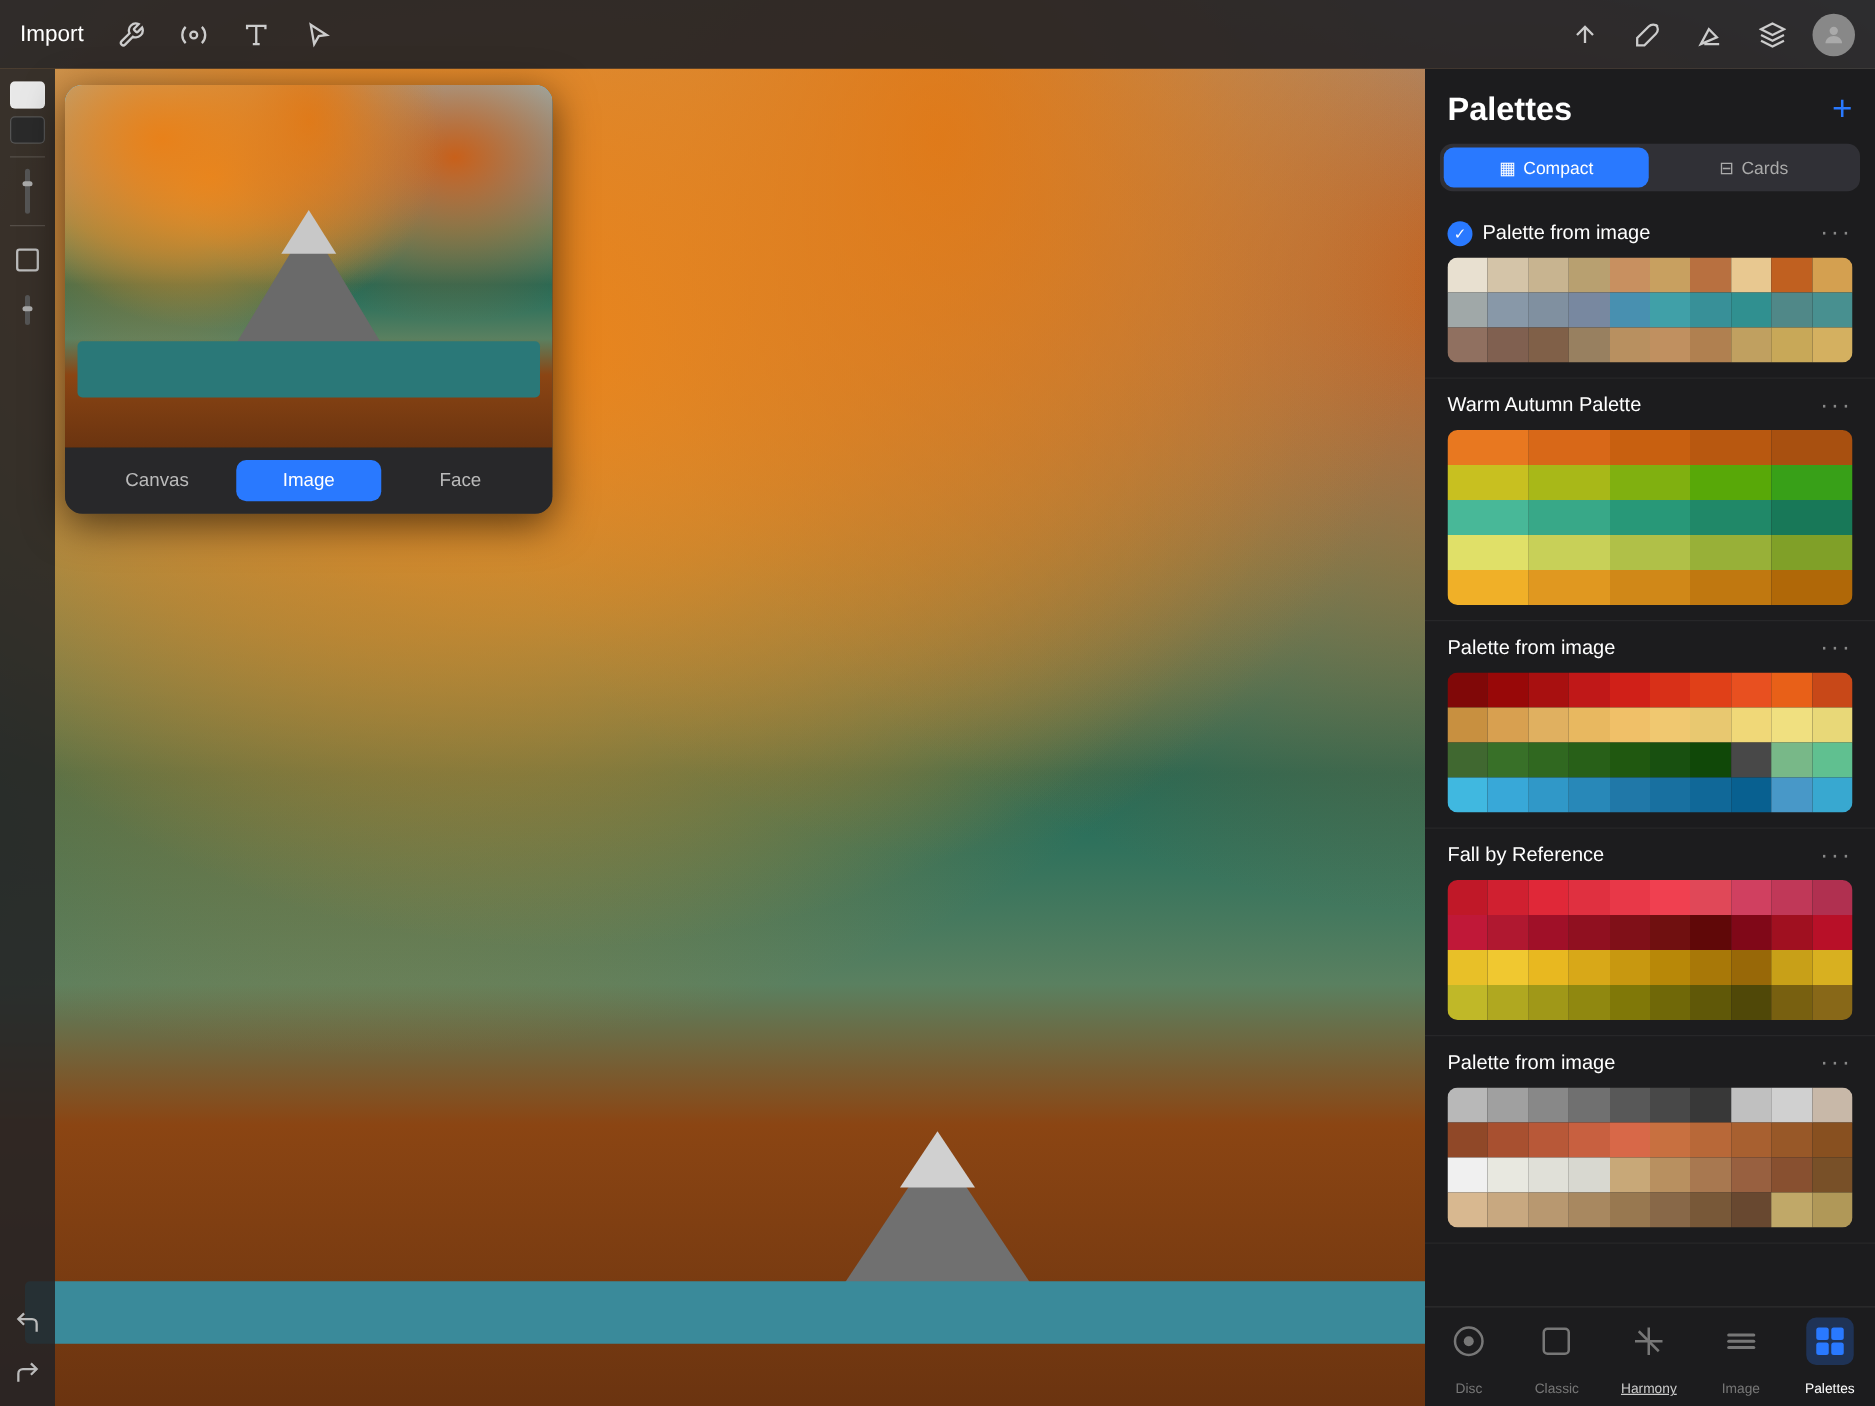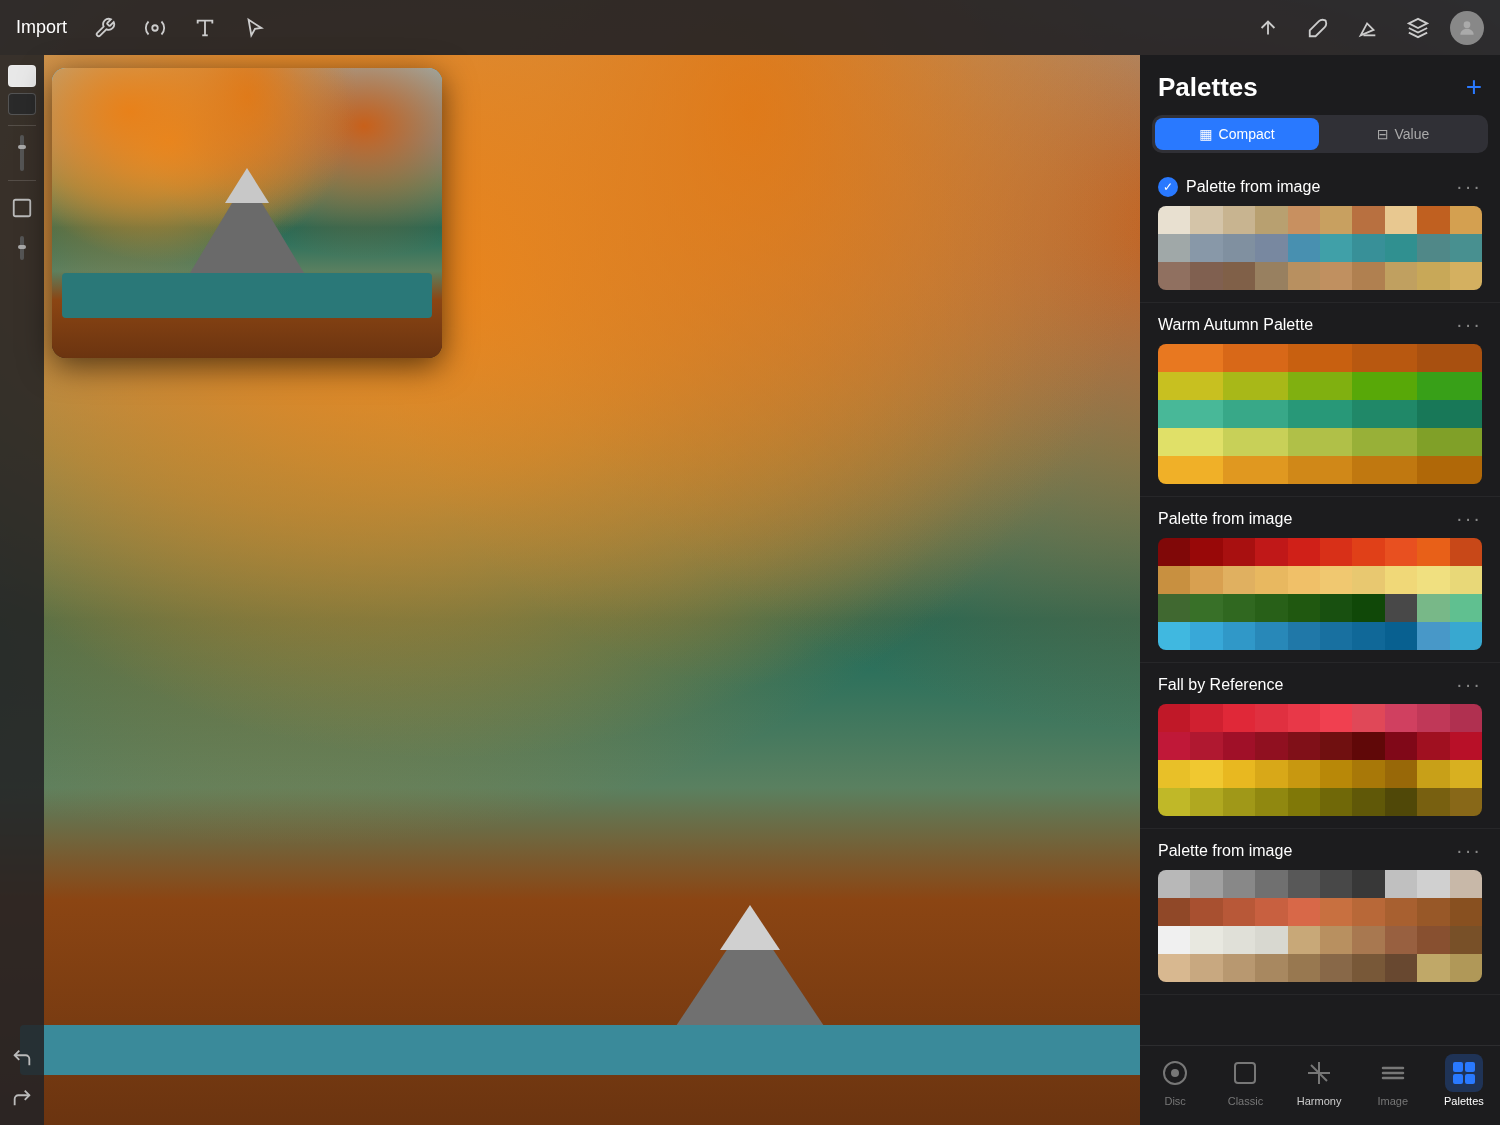--- a/index.html
+++ b/index.html
@@ -361,21 +361,21 @@
       display: flex;
       align-items: flex-start;
       justify-content: space-around;
       padding-top: 8px;
       z-index: 200;
     }
     .bottom-tool {
       display: flex;
       flex-direction: column;
       align-items: center;
-      gap: 3px;
+      gap: 13px;
       cursor: pointer;
       padding: 0 16px;
     }
     .bottom-tool-icon {
       width: 38px;
       height: 38px;
       display: flex;
       align-items: center;
       justify-content: center;
       font-size: 22px;
@@ -390,20 +390,21 @@
       font-size: 11px;
       color: #777;
     }
     .bottom-tool-label.active {
       color: #fff;
     }
 
     
     .bottom-tool-label.harmony-active {
       color: #ccc;
+      text-decoration: underline;
     }
   </style>
 </head>
 <body>
 
 <div id="canvas-area">
   <div class="autumn-tree"></div>
   <div class="mountain"></div>
   <div class="mountain-snow"></div>
   <div class="lake"></div>
@@ -507,35 +508,40 @@
   </div>
 </div>
 
 <div id="reference-panel">
   <div id="reference-image">
     <div class="autumn-tree" style="position:absolute;top:0;left:0;right:0;bottom:0;"></div>
     <div style="position:absolute;bottom:80px;left:50%;transform:translateX(-50%);width:0;height:0;border-left:60px solid transparent;border-right:60px solid transparent;border-bottom:100px solid #6a6a6a;"></div>
     <div style="position:absolute;bottom:155px;left:50%;transform:translateX(-50%);width:0;height:0;border-left:22px solid transparent;border-right:22px solid transparent;border-bottom:35px solid #c8c8c8;"></div>
     <div style="position:absolute;bottom:40px;left:10px;right:10px;height:45px;background:#2a7878;border-radius:4px;"></div>
   </div>
+  <div id="reference-tabs">
+    <button class="ref-tab">Canvas</button>
+    <button class="ref-tab active">Image</button>
+    <button class="ref-tab">Face</button>
+  </div>
 </div>
 
 <div id="palettes-panel">
   <div id="palettes-header">
     <span id="palettes-title">Palettes</span>
     <span id="palettes-add">+</span>
   </div>
   <div id="view-toggle">
     <button class="view-btn active">
       <span class="view-btn-icon">▦</span>
       <span>Compact</span>
     </button>
     <button class="view-btn">
       <span class="view-btn-icon">⊟</span>
-      <span>Value</span>
+      <span>Cards</span>
     </button>
   </div>
   <div id="palettes-list">
 
     <div class="palette-item">
       <div class="palette-item-header">
         <div class="palette-item-left">
           <div class="palette-check">✓</div>
           <span class="palette-name">Palette from image</span>
         </div>

